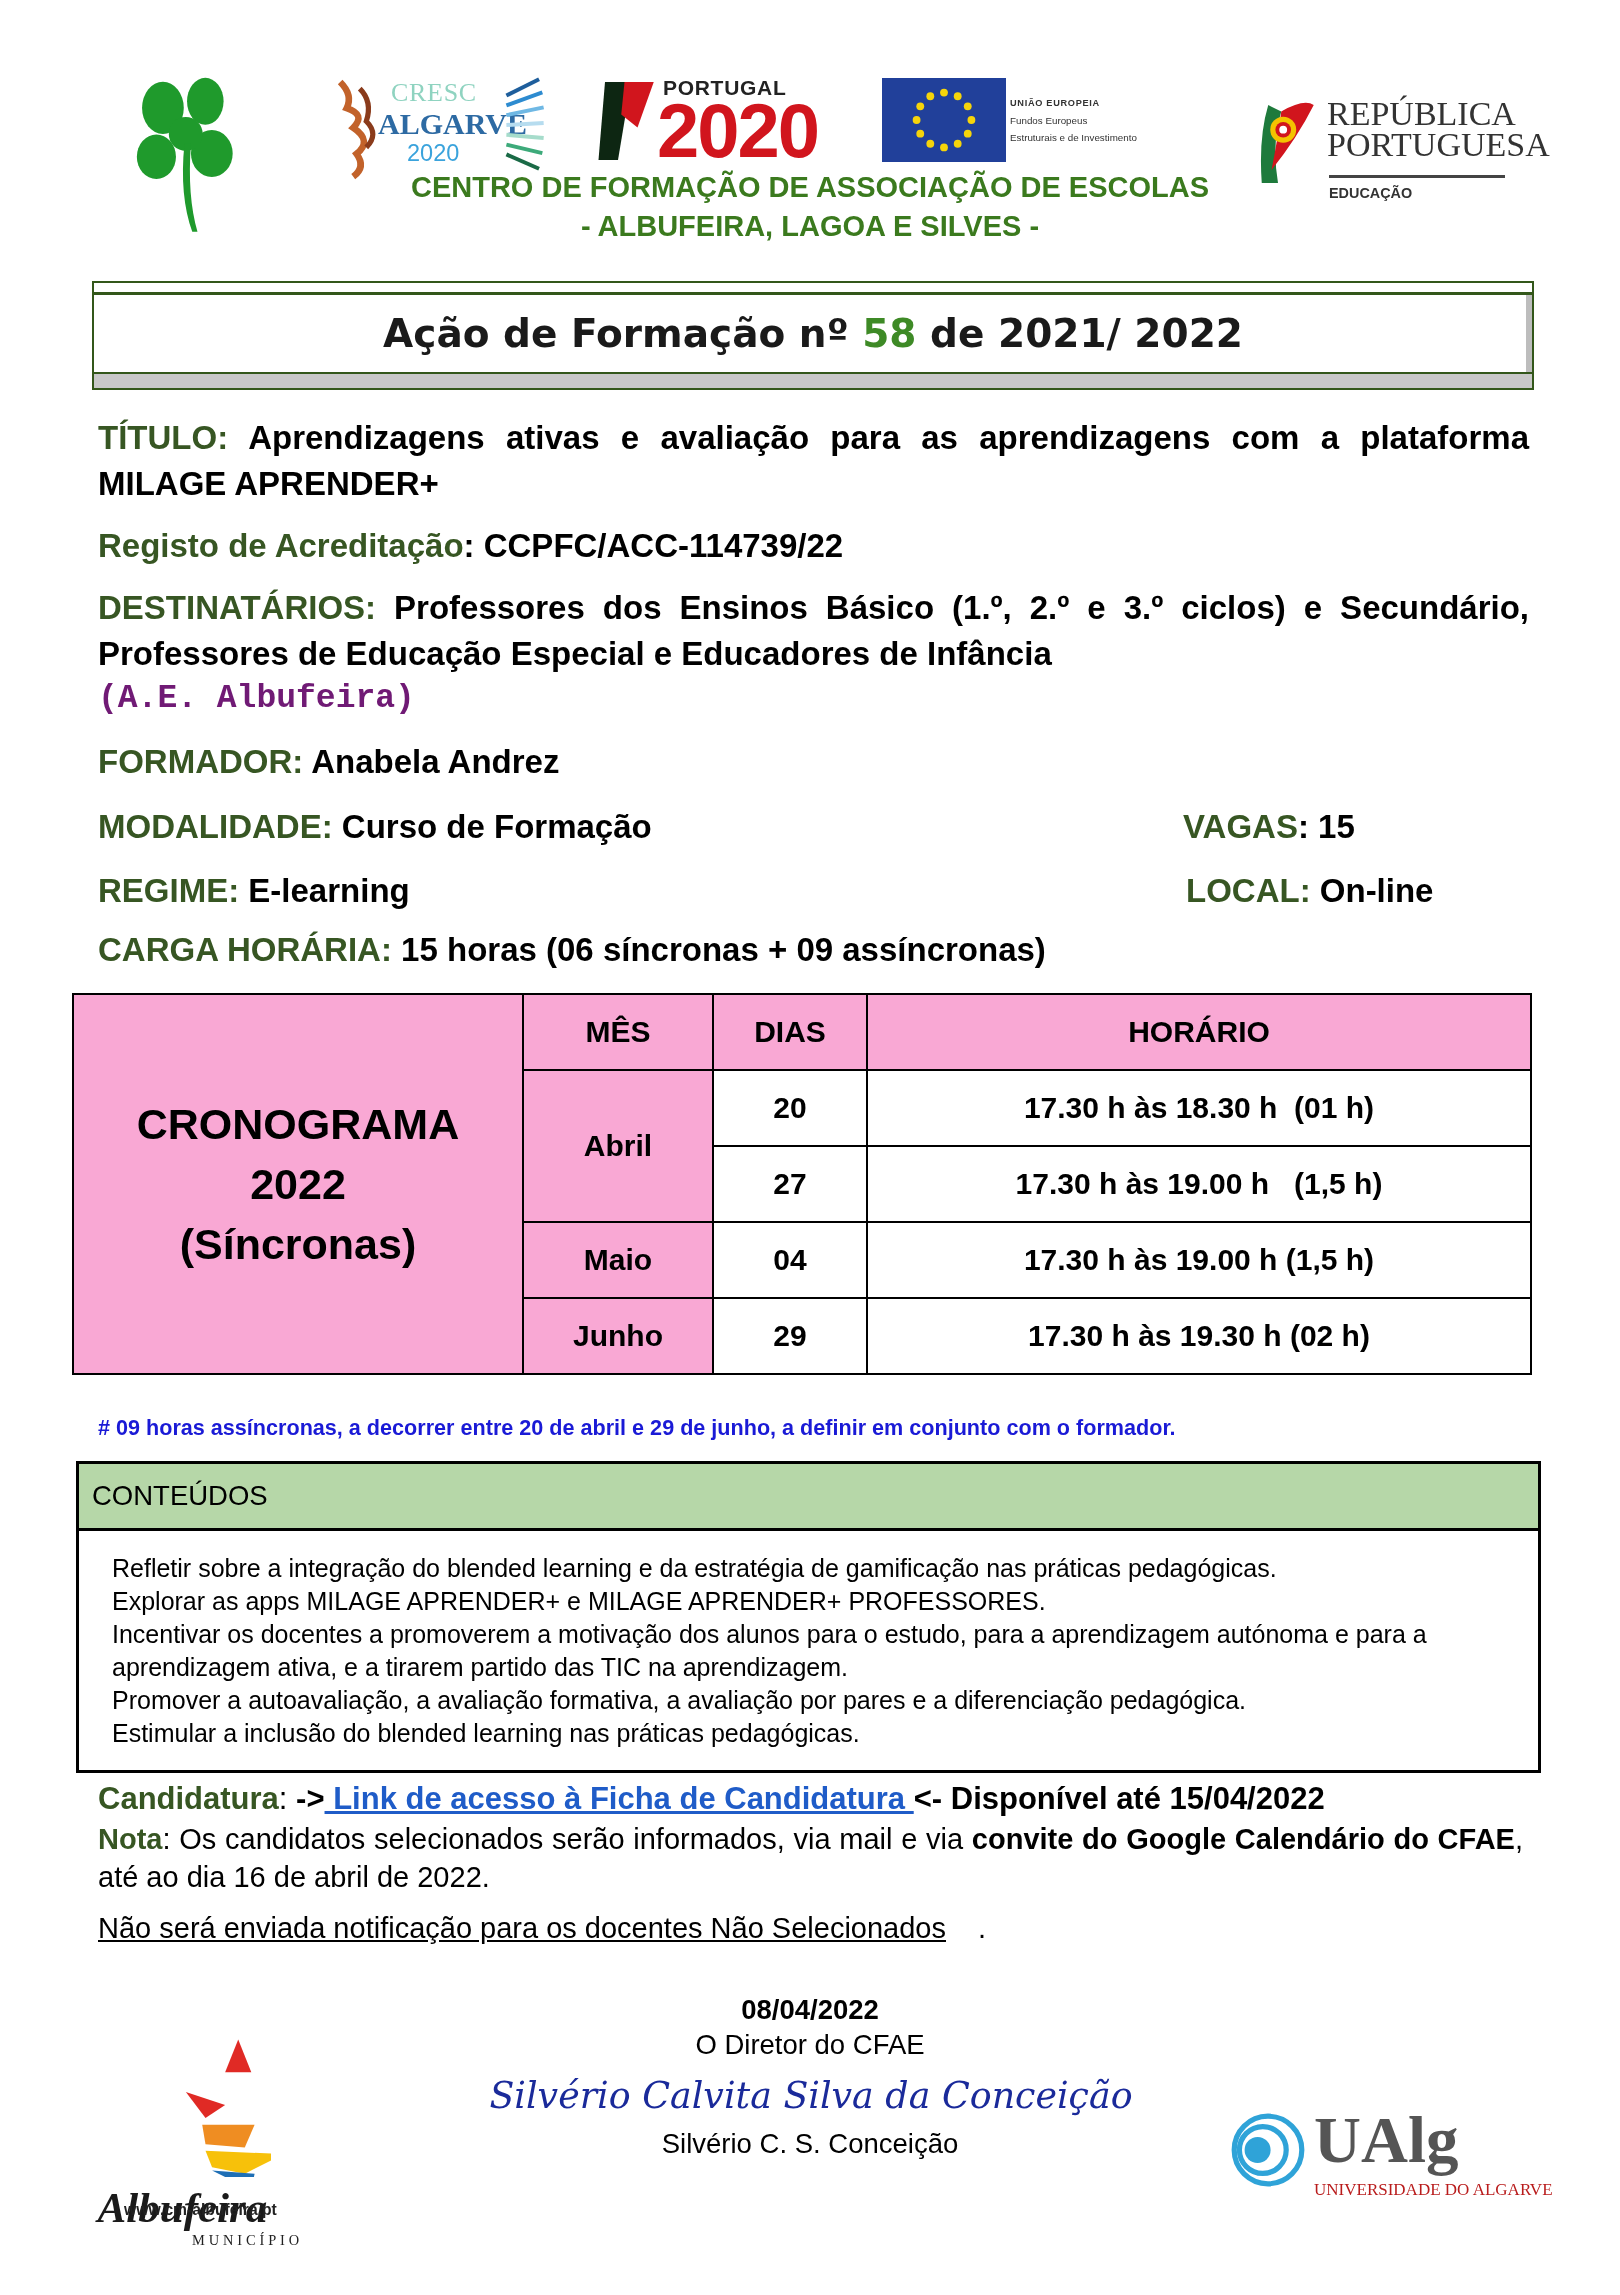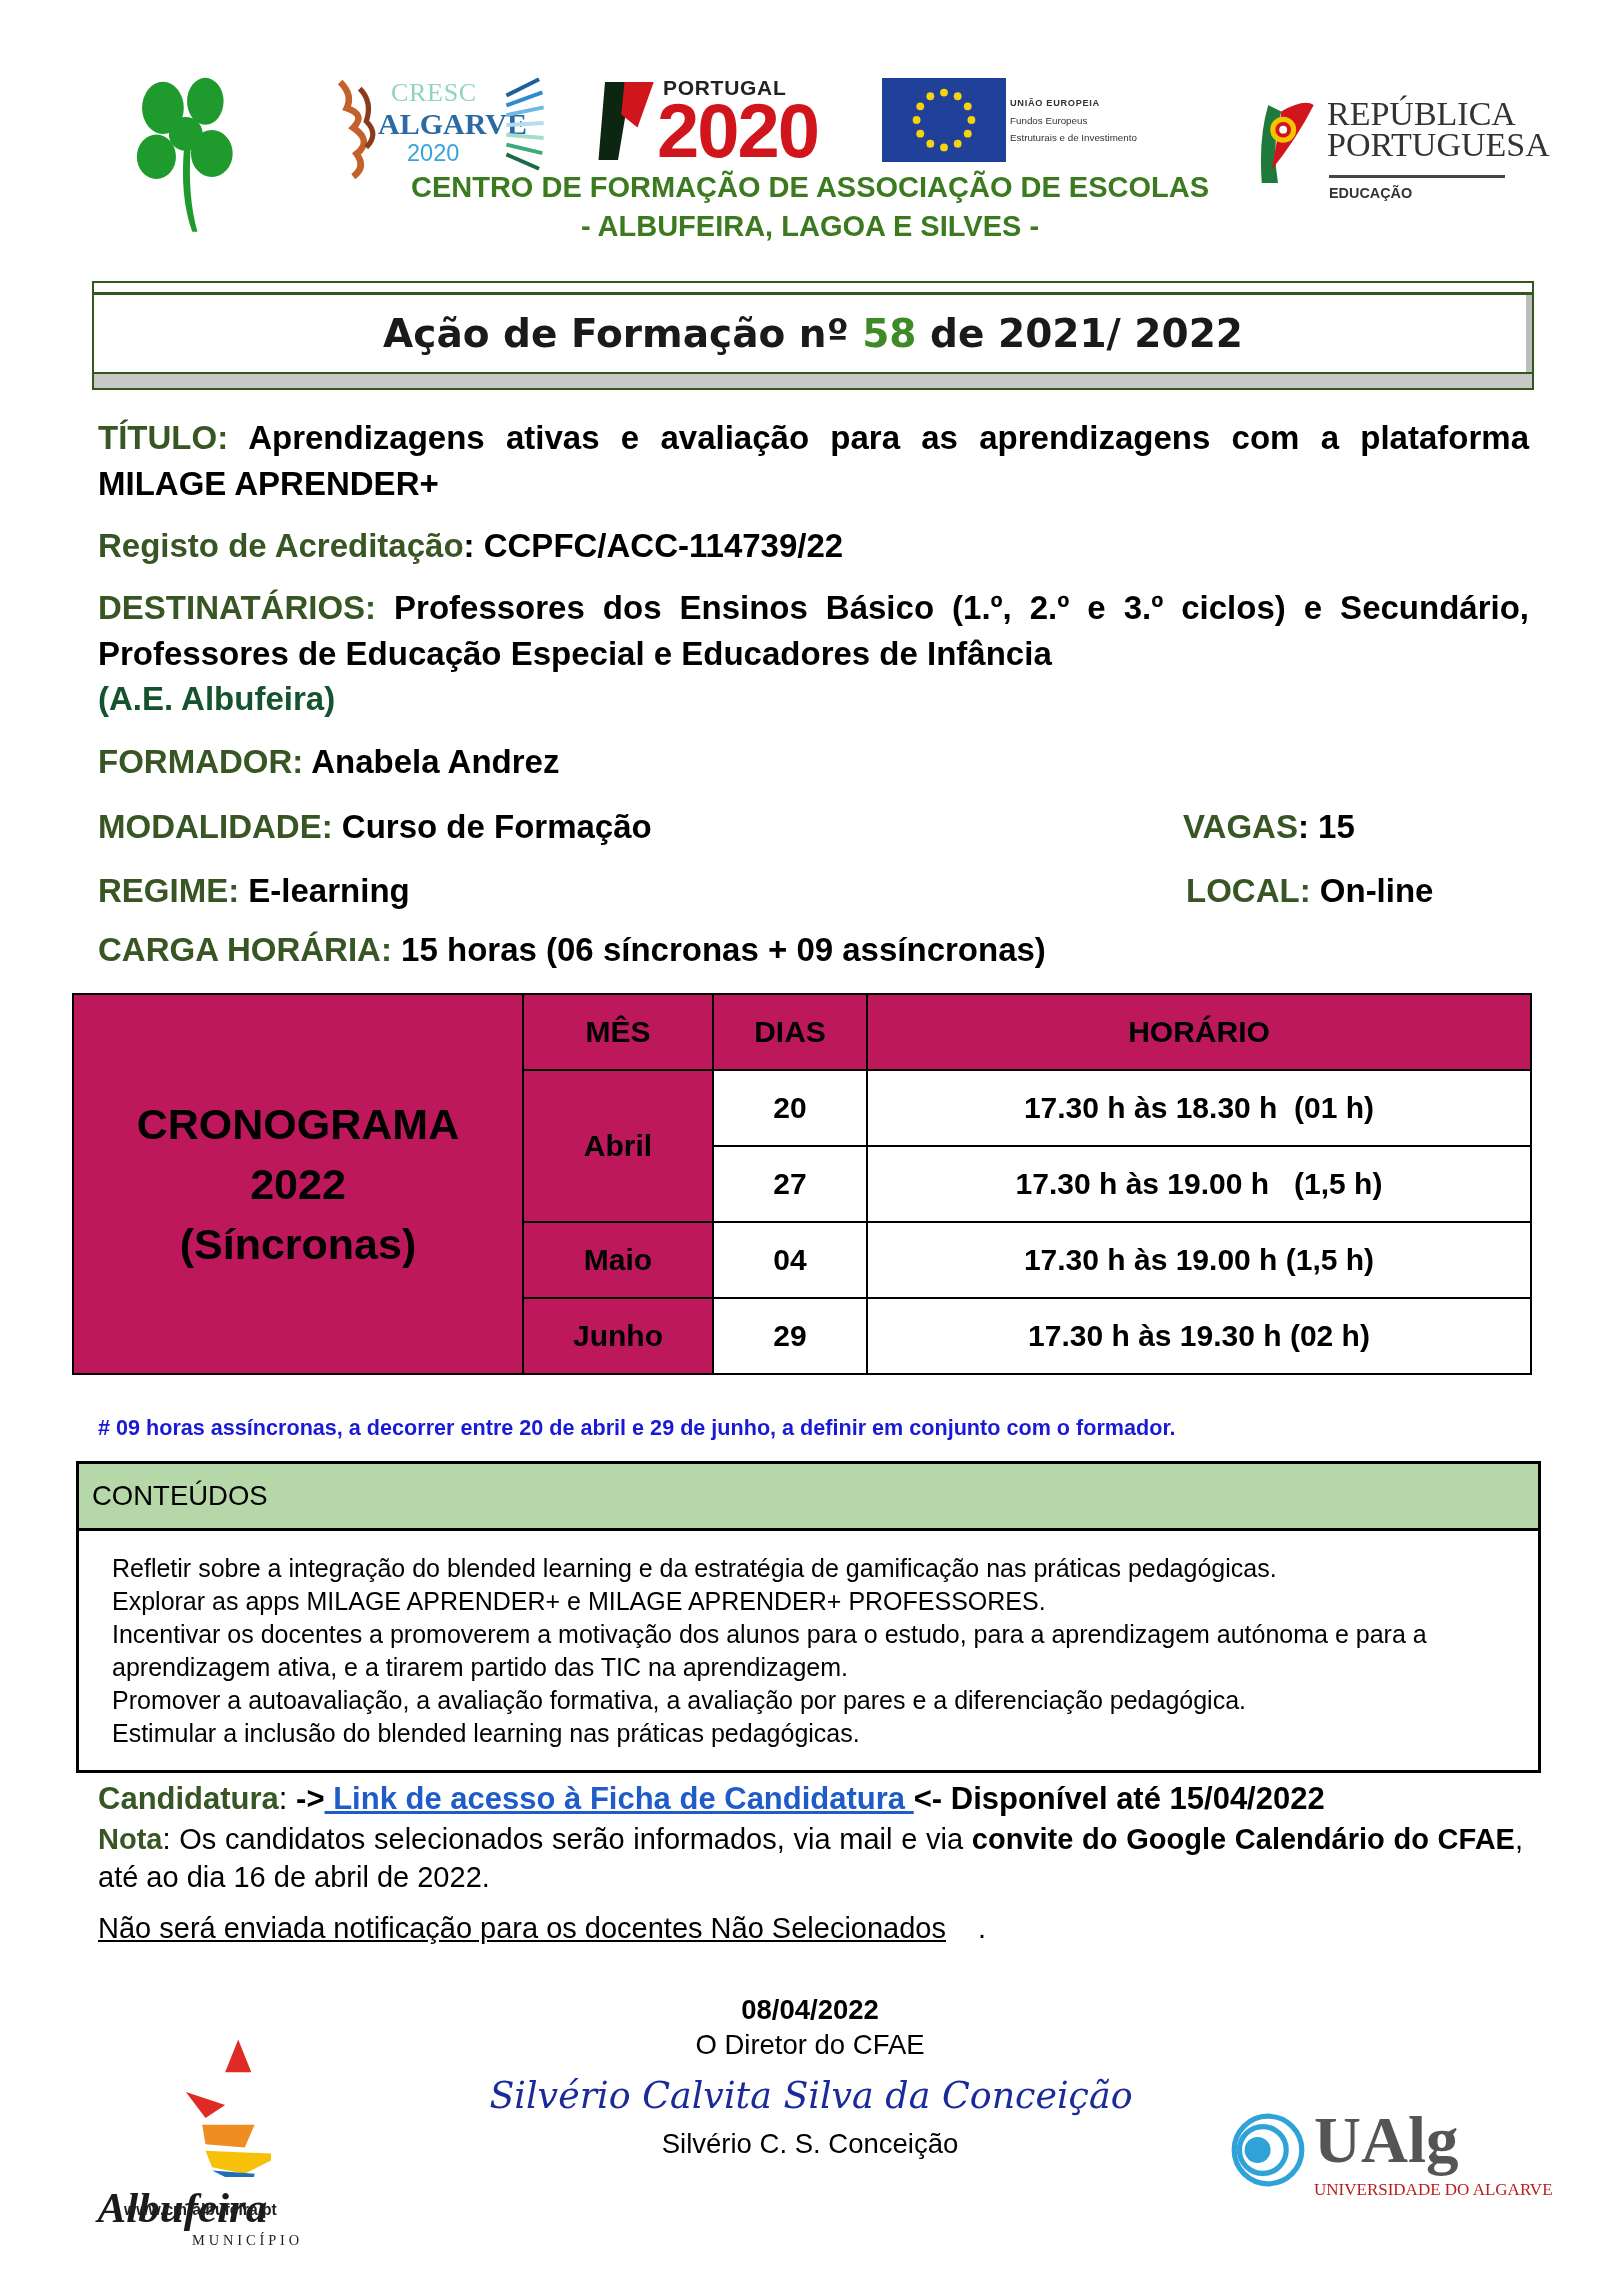--- a/index.html
+++ b/index.html
@@ -35,26 +35,26 @@
   .acao-frame .bevel-r { position:absolute; top:11.8px; right:0; bottom:14.4px; width:6.5px; background:#bdbdbd; }
   .acao-frame .inner-top { position:absolute; left:0; right:0; top:9.2px; height:2.6px; background:#33571a; }
   .acao-title { position:absolute; left:0; right:0; top:27.5px; text-align:center;
                 font-family:"DejaVu Sans", sans-serif; font-weight:bold; font-size:39px; color:#1a1a1a; }
   .acao-title .num { color:#3e8a26; }
 
   
   .field { left: 98px; font-weight: bold; font-size: 33px; line-height: 46px; }
   .lab { color: #375623; }
   .justify { width: 1431px; text-align: justify; text-align-last: left; }
-  .blue { color: #14532d; }
+  .blue { color: #701a75; font-family: Liberation Mono, monospace; }
 
   
   .sched { left: 72px; top: 993px; width: 1460px; border-collapse: collapse; font-weight: bold; }
   .sched td { border: 2.6px solid #000; text-align: center; vertical-align: middle; height: 72px; font-size: 30px; }
-  .sched .g { background: #be185d; }
+  .sched .g { background: #f9a8d4; }
   .sched .big { font-size: 43px; line-height: 60px; }
 
   .asinc { left: 98px; top: 1415px; font-weight: bold; font-size: 21.6px; color: #1a1ad6; }
 
   
   .cont { left: 76px; top: 1461px; width: 1465px; border: 3.3px solid #000; box-sizing: border-box; }
   .cont-h { background: #b6d7a8; border-bottom: 3.3px solid #000; height: 64px; padding-left: 13px;
             font-size: 27.5px; line-height: 64px; }
   .cont-b { padding: 21px 26px 19.6px 33px; font-size: 25px; line-height: 33px; }
 

